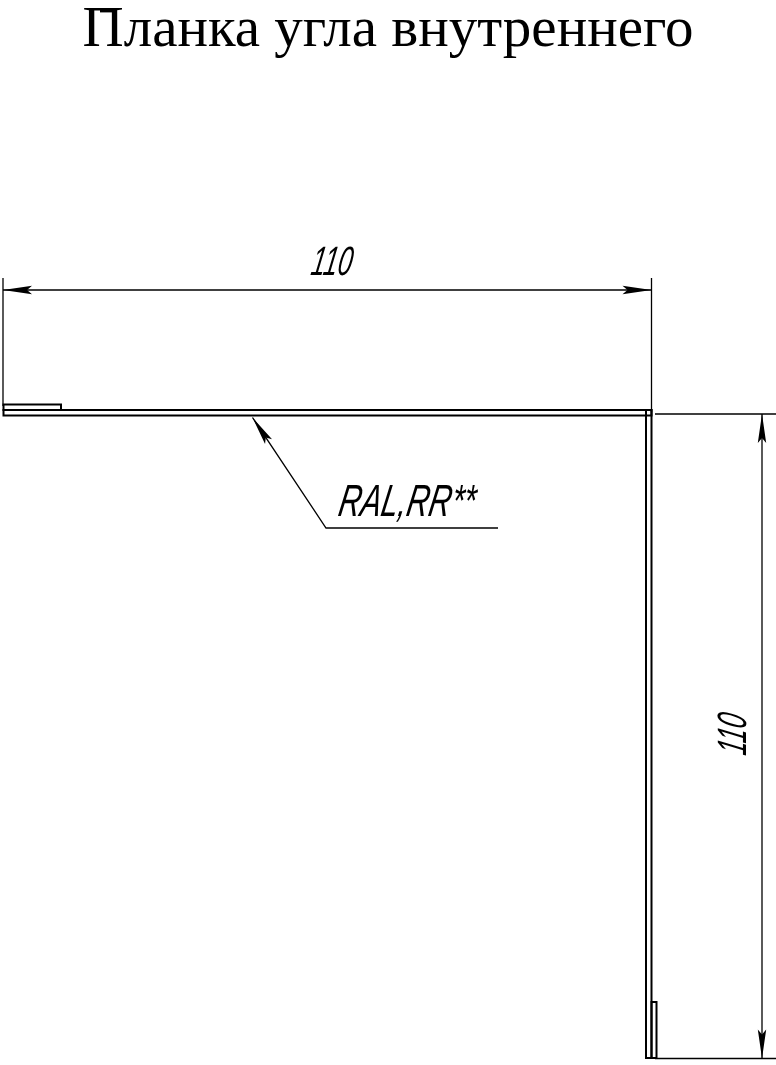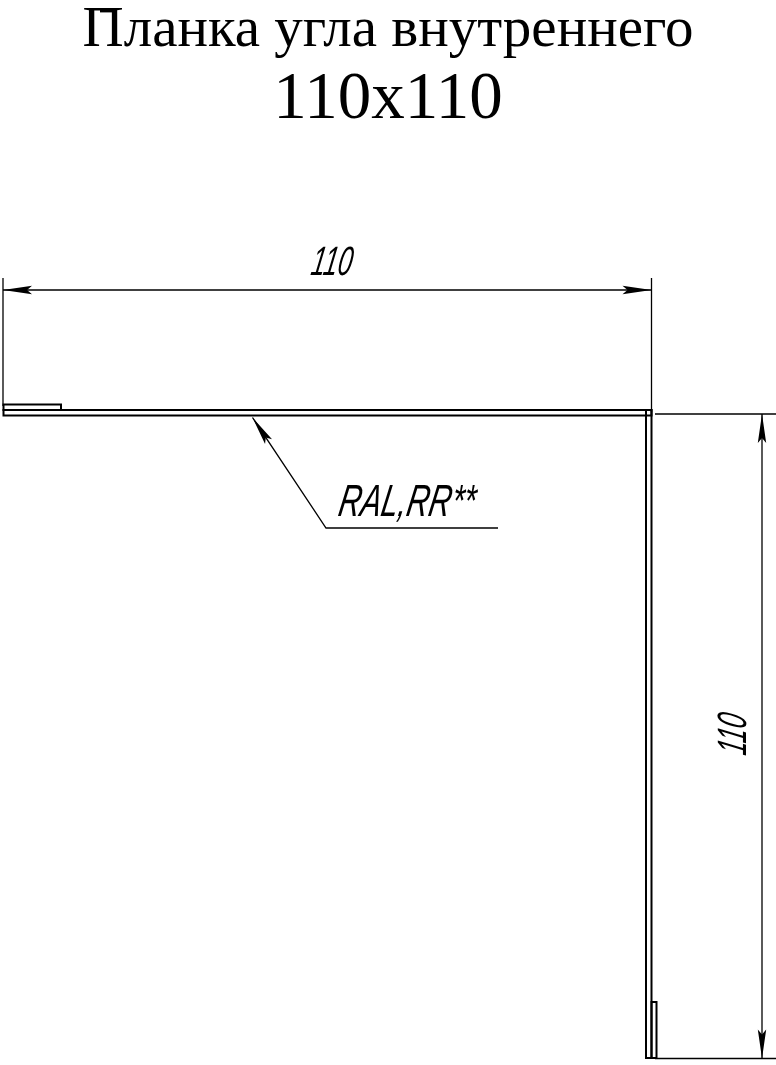--- a/index.html
+++ b/index.html
@@ -67,21 +67,20 @@
     fill: #000000;
   }
 </style>
 </head>
 <body>
 
 <div class="page">
 
   <div class="title-line1">Планка угла внутреннего</div>
 
-  <div class="title-line2">110x110</div>
 
   <svg class="drawing" viewBox="0 0 776 1065" xmlns="http://www.w3.org/2000/svg">
 
     <defs>
       <path id="arrowhead-shape" d="M0,0 L29,4.2 L24,0 L29,-4.2 Z"></path>
     </defs>
 
     <rect x="100" y="10" width="12" height="2.4" fill="#000000"></rect>
 
     <rect class="profile-line" x="3.5" y="410" width="648" height="5.5"></rect>

